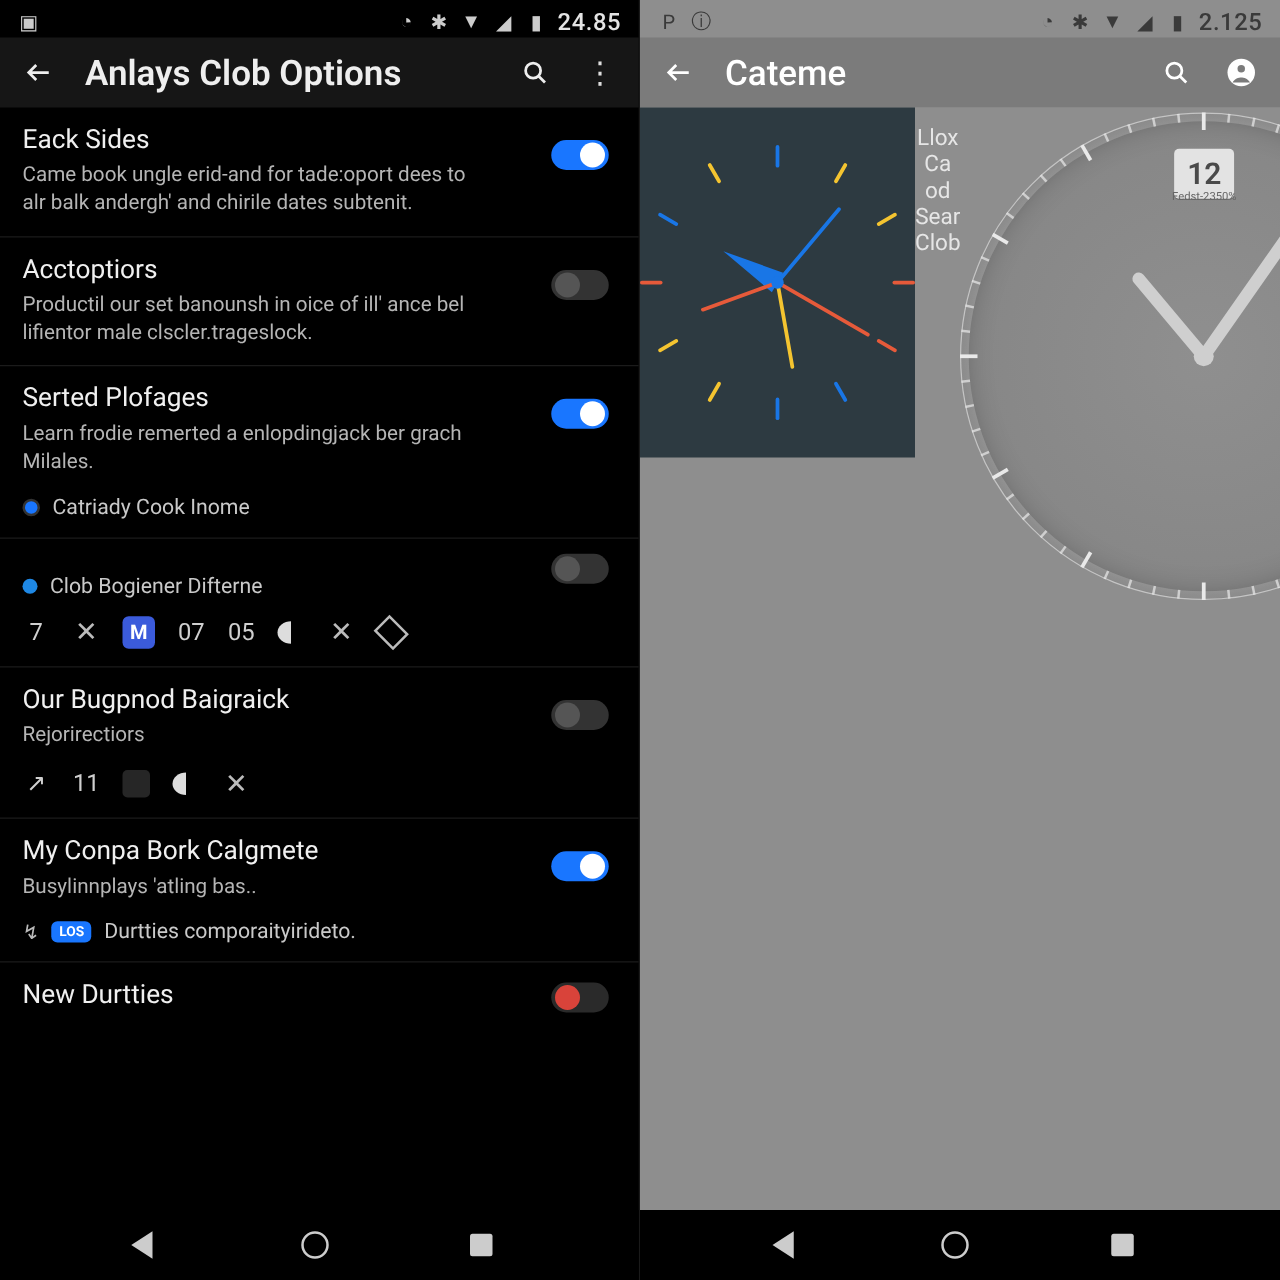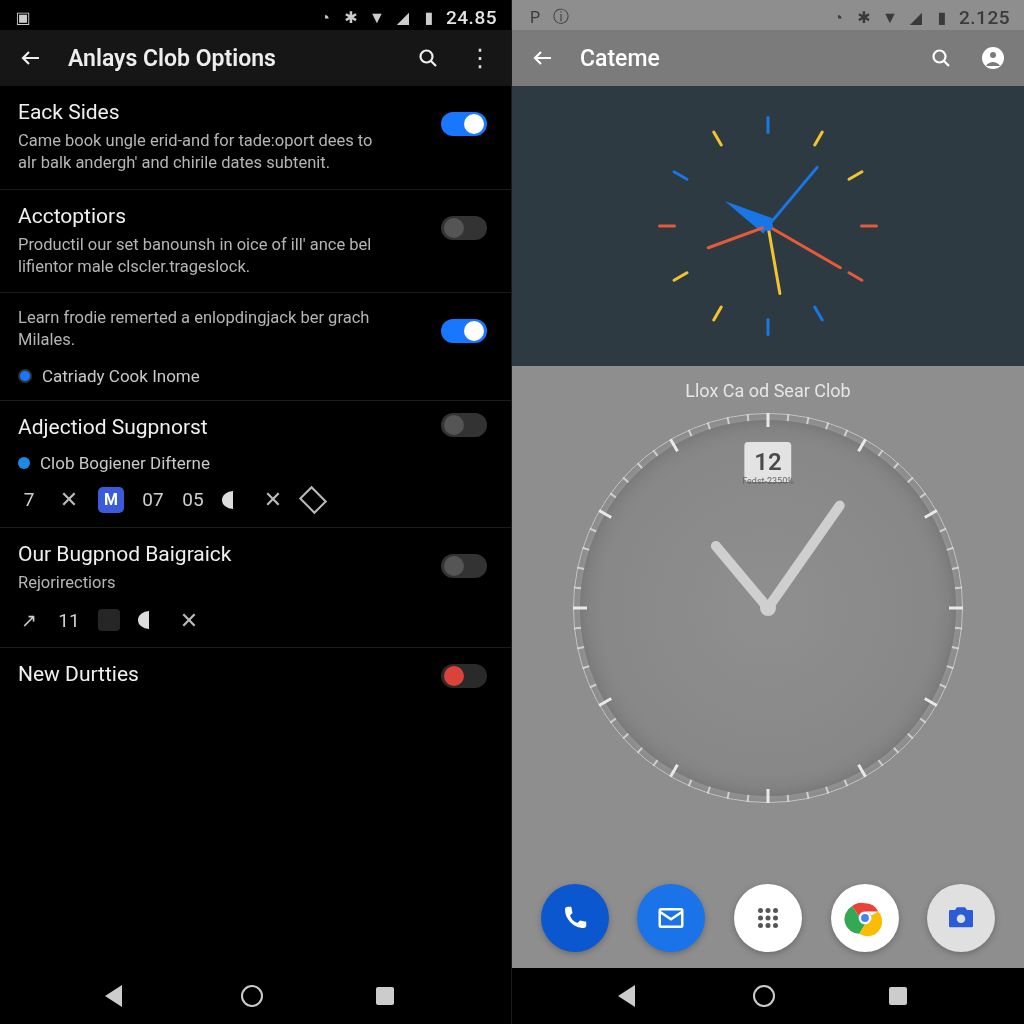--- a/index.html
+++ b/index.html
@@ -31,21 +31,21 @@
   width:18px; height:18px; display:inline-flex; align-items:center; justify-content:center;
   color:#ccc; font-size:16px;
 }
 .status .time { font-size:19px; font-weight:500; color:#e4e4e4; letter-spacing:.5px; }
 .phone.right .status .time, .phone.right .status .ico { color:#3a3a3a; }
 
 
 .appbar {
   display:flex; align-items:center; gap:22px; height:56px; padding:0 16px;
 }
-.appbar .title { font-size:23px; font-weight:600; flex:1; }
+.appbar .title { font-size:28px; font-weight:600; flex:1; }
 .appbar .ico-btn { width:30px; height:30px; display:flex; align-items:center; justify-content:center; cursor:pointer; }
 .phone.left  .appbar { background:#161616; color:#eee; }
 .phone.right .appbar { background:#7b7b7b; color:#fff; }
 .phone.right .appbar .title { font-weight:500; }
 
 .appbar svg { width:24px; height:24px; stroke:currentColor; fill:none; stroke-width:2.2; }
 
 
 .settings { flex:1; overflow:hidden; color:#dcdcdc; }
 .row { padding:14px 18px 14px 18px; border-top:1px solid #1b1b1b; position:relative; }
@@ -67,21 +67,21 @@
 
 
 .toggle { position:absolute; right:24px; top:26px; width:46px; height:24px; border-radius:14px; background:#333; display:flex; align-items:center; padding:3px; cursor:pointer;}
 .toggle .knob { width:20px; height:20px; border-radius:50%; background:#555; transition:.2s; }
 .toggle.on { background:#1976ff; justify-content:flex-end; }
 .toggle.on .knob { background:#fff; }
 .toggle.red .knob { background:#d9433a; }
 .toggle.red { background:#2a2a2a; }
 
 
-.right .homewrap { flex:1; display:flex; flex-direction:column; }
+.right .homewrap { flex:1; display:flex; flex-direction:row; }
 .clockA-wrap {
   background:#2d3a41; height:280px; display:flex; align-items:center; justify-content:center;
 }
 .clockA { width:220px; height:220px; position:relative; }
 .tick {
   position:absolute; left:50%; top:50%; width:3px; height:18px;
   transform-origin:50% 110px; border-radius:2px;
 }
 .clock-label { text-align:center; font-size:18px; color:#e6e6e6; padding:14px 0 8px; background:#8e8e8e;}
 .clockB-wrap { flex:1; background:#8e8e8e; display:flex; align-items:flex-start; justify-content:center; padding-top:4px;}
@@ -192,32 +192,32 @@
 
     <div class="row">
       <div class="heading">Acctoptiors</div>
       <div class="sub">Productil our set banounsh in oice of ill' ance bel lifientor male clscler.trageslock.</div>
       <div class="toggle">
           <div class="knob"></div>
         </div>
     </div>
 
     <div class="row">
+      <div class="heading">Serted Plofages</div>
       <div class="sub">Learn frodie remerted a enlopdingjack ber grach Milales.</div>
       <div class="toggle on">
           <div class="knob"></div>
         </div>
       <div class="subline">
         <span class="dot" style="border:2px solid #333;"></span>
         <span>Catriady Cook Inome</span>
       </div>
     </div>
 
     <div class="row">
-      <div class="heading">Adjectiod Sugpnorst</div>
       <div class="subline">
         <span class="bullet-blue"></span>
         <span>Clob Bogiener Difterne</span>
       </div>
       <div class="toggle" style="top:12px;">
           <div class="knob"></div>
         </div>
       <div class="chiprow">
         <span class="chip">7</span>
         <span class="chip cross">✕</span>
@@ -238,20 +238,32 @@
         </div>
       <div class="chiprow">
         <span class="chip">↗</span>
         <span class="chip">11</span>
         <span class="chip pale"></span>
         <span class="chip half"></span>
         <span class="chip cross">✕</span>
       </div>
     </div>
 
+    <div class="row">
+      <div class="heading">My Conpa Bork Calgmete</div>
+      <div class="sub">Busylinnplays 'atling bas..</div>
+      <div class="toggle on">
+          <div class="knob"></div>
+        </div>
+      <div class="subline">
+        <span class="key-icon">↯</span>
+        <span class="badge-los">LOS</span>
+        <span>Durtties comporaityirideto.</span>
+      </div>
+    </div>
 
     <div class="row" style="padding-bottom:6px;">
       <div class="heading">New Durtties</div>
       <div class="toggle red" style="top:16px;">
           <div class="knob"></div>
         </div>
     </div>
   </div>
 
   <div class="nav">

